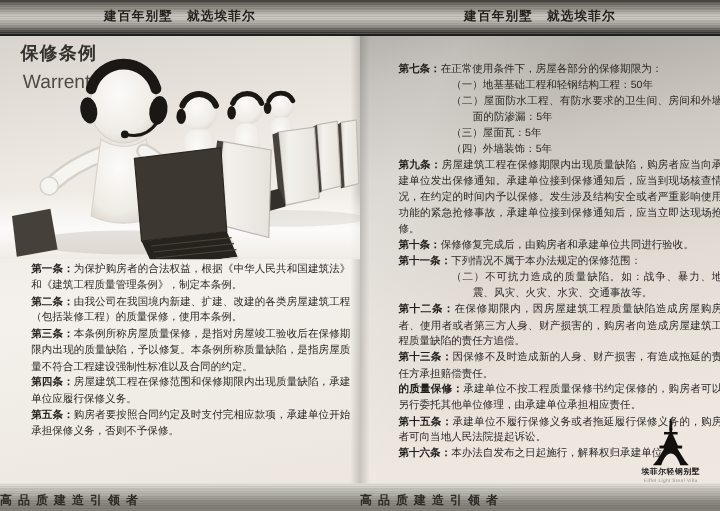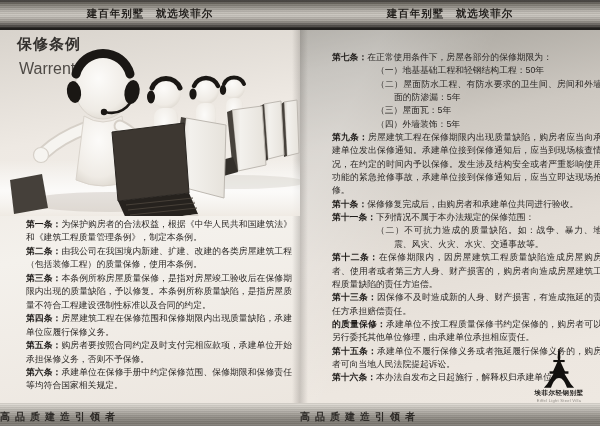--- a/index.html
+++ b/index.html
@@ -178,21 +178,20 @@
       <polygon points="128,193 198,184 199,187 129,196" fill="#d8d3cc"></polygon>
     </g>
   </svg>
 
   <div class="articles articles-left">
       <p class="article"><span class="lbl">第一条：</span>为保护购房者的合法权益，根据《中华人民共和国建筑法》和《建筑工程质量管理条例》，制定本条例。</p>
       <p class="article"><span class="lbl">第二条：</span>由我公司在我国境内新建、扩建、改建的各类房屋建筑工程（包括装修工程）的质量保修，使用本条例。</p>
       <p class="article"><span class="lbl">第三条：</span>本条例所称房屋质量保修，是指对房屋竣工验收后在保修期限内出现的质量缺陷，予以修复。本条例所称质量缺陷，是指房屋质量不符合工程建设强制性标准以及合同的约定。</p>
       <p class="article"><span class="lbl">第四条：</span>房屋建筑工程在保修范围和保修期限内出现质量缺陷，承建单位应履行保修义务。</p>
       <p class="article"><span class="lbl">第五条：</span>购房者要按照合同约定及时支付完相应款项，承建单位开始承担保修义务，否则不予保修。</p>
-      <p class="article"><span class="lbl">第六条：</span>承建单位在保修手册中约定保修范围、保修期限和保修责任等均符合国家相关规定。</p>
     </div>
 
   <div class="articles articles-right">
       <p class="article"><span class="lbl">第七条：</span>在正常使用条件下，房屋各部分的保修期限为：</p>
       <p class="subitem">（一）地基基础工程和轻钢结构工程：50年</p>
       <p class="subitem">（二）屋面防水工程、有防水要求的卫生间、房间和外墙面的防渗漏：5年</p>
       <p class="subitem">（三）屋面瓦：5年</p>
       <p class="subitem">（四）外墙装饰：5年</p>
       <p class="article"><span class="lbl">第九条：</span>房屋建筑工程在保修期限内出现质量缺陷，购房者应当向承建单位发出保修通知。承建单位接到保修通知后，应当到现场核查情况，在约定的时间内予以保修。发生涉及结构安全或者严重影响使用功能的紧急抢修事故，承建单位接到保修通知后，应当立即达现场抢修。</p>
       <p class="article"><span class="lbl">第十条：</span>保修修复完成后，由购房者和承建单位共同进行验收。</p>

